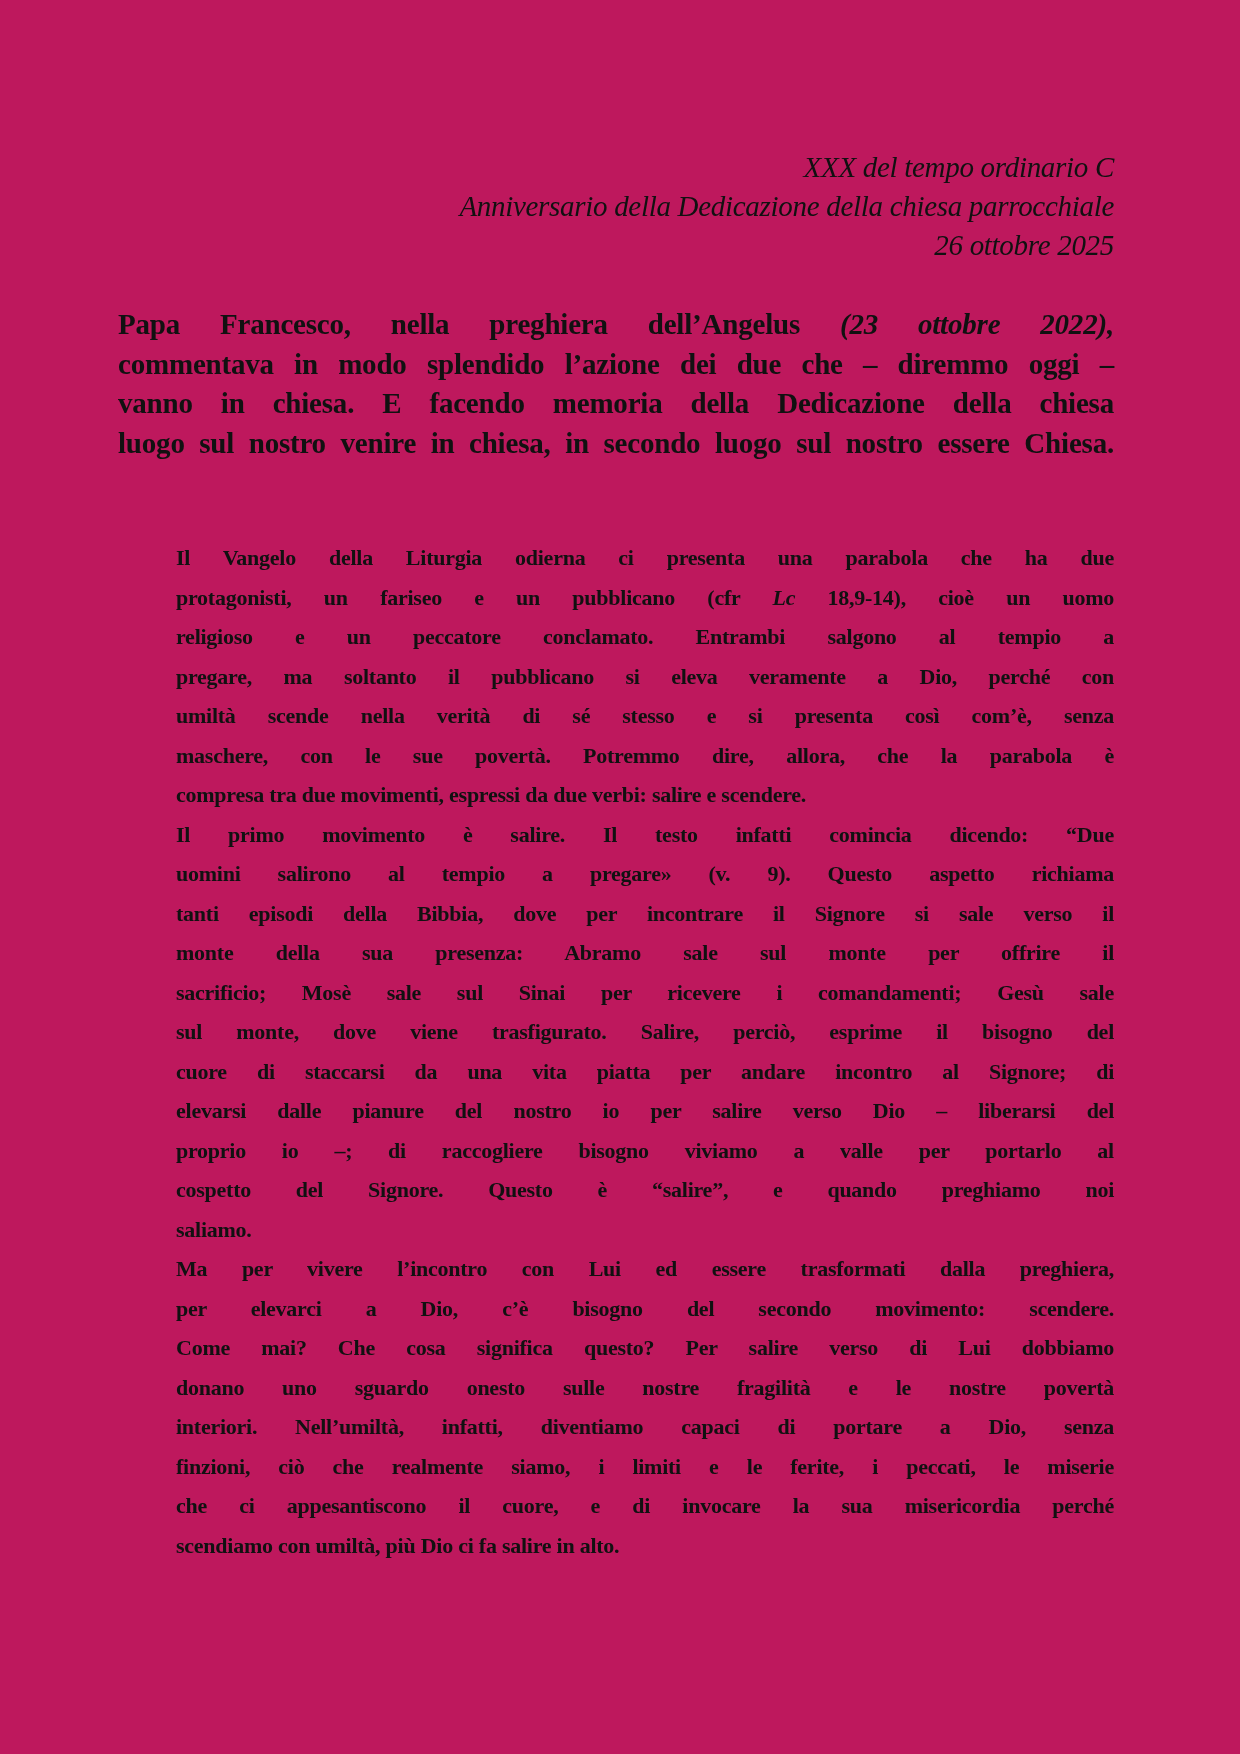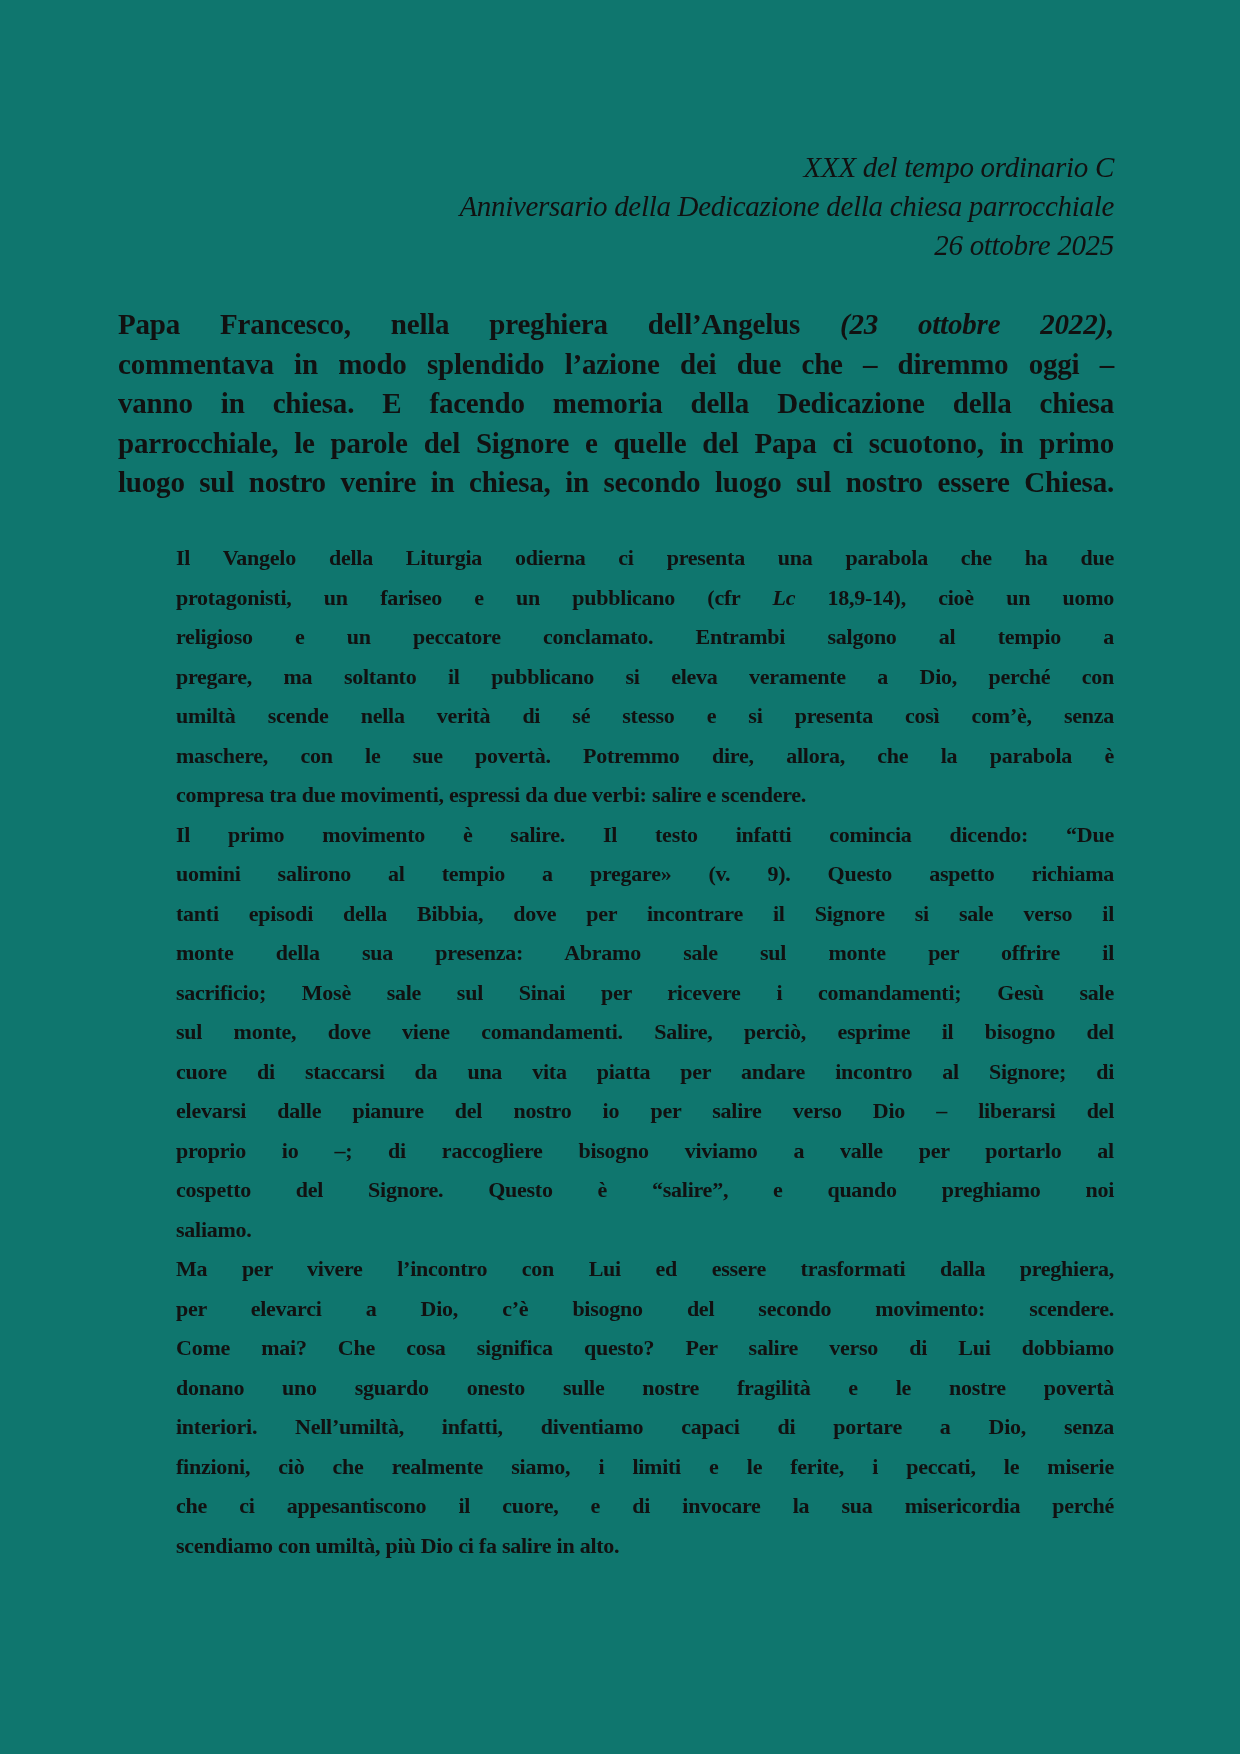--- a/index.html
+++ b/index.html
@@ -12,21 +12,21 @@
       height: 1754px;
       position: relative;
       overflow: hidden;
       font-family: "Liberation Serif", "DejaVu Serif", serif;
       color: #111111;
     }
     .page {
       position: absolute;
       left: 0; top: 0;
       width: 1240px; height: 1754px;
-      background: #0f766e;
+      background: #be185d;
     }
     .header {
       position: absolute;
       right: 126px;
       top: 148px;
       text-align: right;
       font-style: italic;
       font-size: 29px;
       line-height: 39px;
       letter-spacing: -0.3px;
@@ -72,41 +72,40 @@
   <div class="header">
     <div>XXX del tempo ordinario C</div>
     <div>Anniversario della Dedicazione della chiesa parrocchiale</div>
     <div>26 ottobre 2025</div>
   </div>
 
   <div class="intro">
     <span class="line"><span>Papa Francesco, nella preghiera dell’Angelus </span><span class="ital">(23 ottobre 2022),</span></span>
     <span class="line">commentava in modo splendido l’azione dei due che – diremmo oggi –</span>
     <span class="line">vanno in chiesa. E facendo memoria della Dedicazione della chiesa</span>
-    <span class="line">parrocchiale, le parole del Signore e quelle del Papa ci scuotono, in primo</span>
     <span class="line">luogo sul nostro venire in chiesa, in secondo luogo sul nostro essere Chiesa.</span>
   </div>
 
   <div class="quote">
     <div>
       <span class="line">Il Vangelo della Liturgia odierna ci presenta una parabola che ha due</span>
       <span class="line"><span>protagonisti, un fariseo e un pubblicano (cfr </span><span class="ital">Lc</span><span> 18,9-14), cioè un uomo</span></span>
       <span class="line">religioso e un peccatore conclamato. Entrambi salgono al tempio a</span>
       <span class="line">pregare, ma soltanto il pubblicano si eleva veramente a Dio, perché con</span>
       <span class="line">umiltà scende nella verità di sé stesso e si presenta così com’è, senza</span>
       <span class="line">maschere, con le sue povertà. Potremmo dire, allora, che la parabola è</span>
       <span class="line last">compresa tra due movimenti, espressi da due verbi: salire e scendere.</span>
     </div>
     <div>
       <span class="line">Il primo movimento è salire. Il testo infatti comincia dicendo: “Due</span>
       <span class="line">uomini salirono al tempio a pregare» (v. 9). Questo aspetto richiama</span>
       <span class="line">tanti episodi della Bibbia, dove per incontrare il Signore si sale verso il</span>
       <span class="line">monte della sua presenza: Abramo sale sul monte per offrire il</span>
       <span class="line">sacrificio; Mosè sale sul Sinai per ricevere i comandamenti; Gesù sale</span>
-      <span class="line">sul monte, dove viene comandamenti. Salire, perciò, esprime il bisogno del</span>
+      <span class="line">sul monte, dove viene trasfigurato. Salire, perciò, esprime il bisogno del</span>
       <span class="line">cuore di staccarsi da una vita piatta per andare incontro al Signore; di</span>
       <span class="line">elevarsi dalle pianure del nostro io per salire verso Dio – liberarsi del</span>
       <span class="line">proprio io –; di raccogliere bisogno viviamo a valle per portarlo al</span>
       <span class="line">cospetto del Signore. Questo è “salire”, e quando preghiamo noi</span>
       <span class="line last">saliamo.</span>
     </div>
     <div>
       <span class="line">Ma per vivere l’incontro con Lui ed essere trasformati dalla preghiera,</span>
       <span class="line">per elevarci a Dio, c’è bisogno del secondo movimento: scendere.</span>
       <span class="line">Come mai? Che cosa significa questo? Per salire verso di Lui dobbiamo</span>

